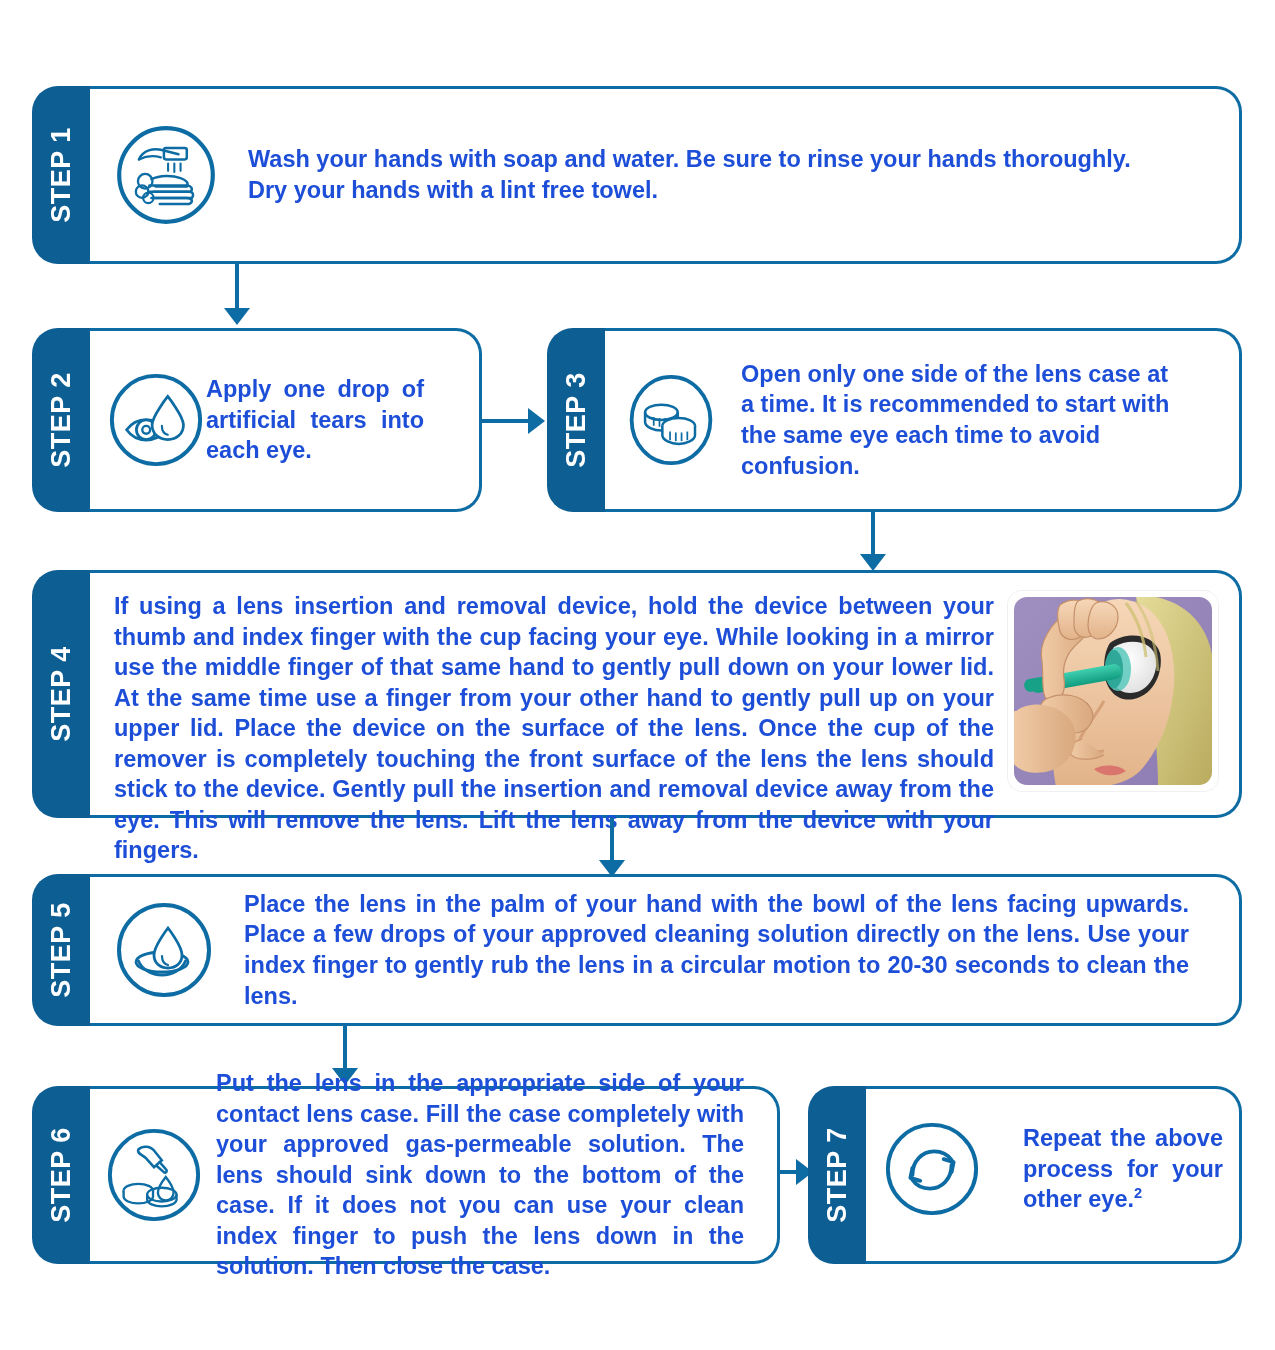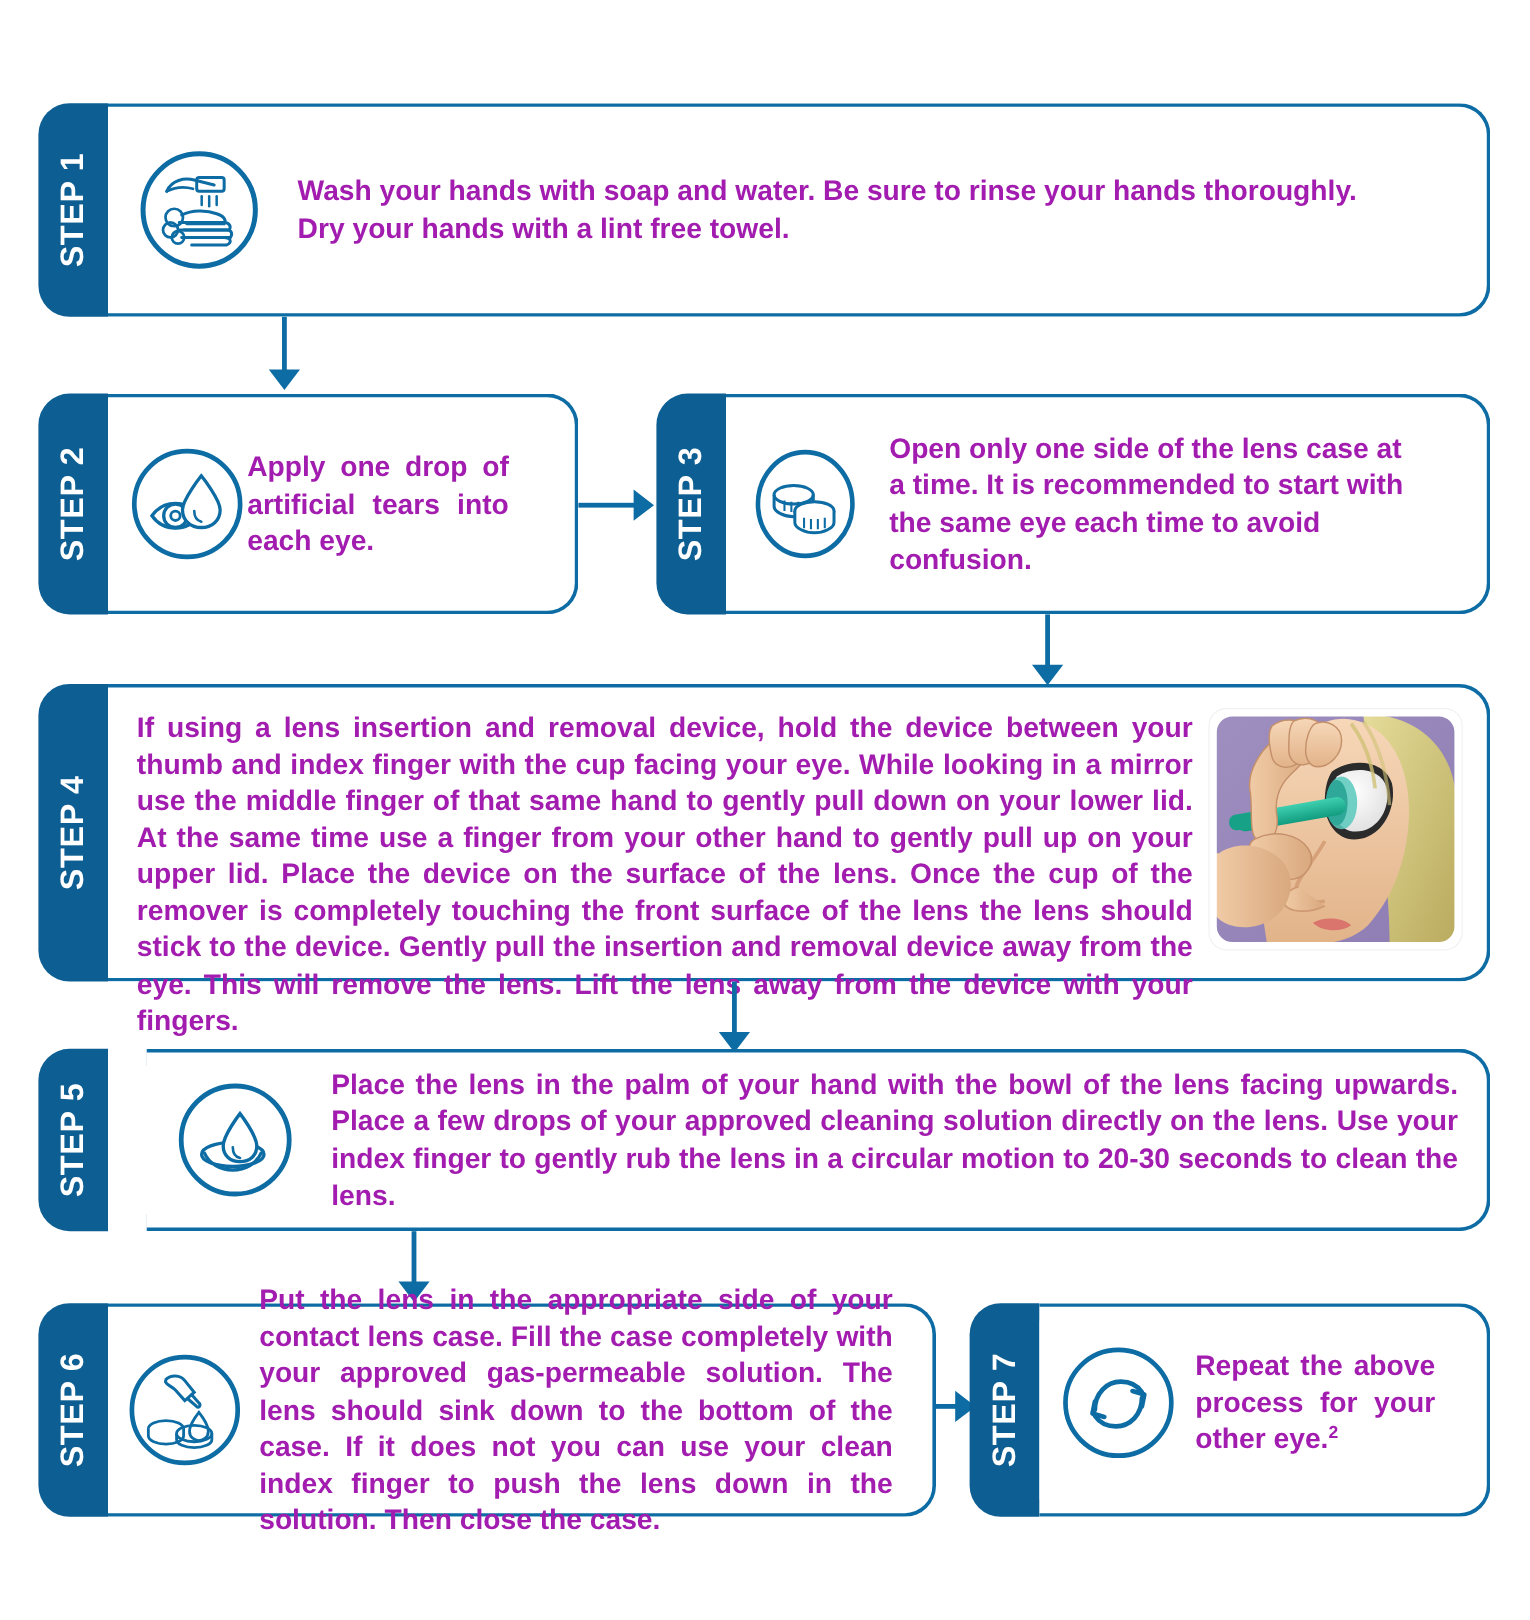--- a/index.html
+++ b/index.html
@@ -40,21 +40,21 @@
     background:#ffffff;
     display:flex;
     align-items:center;
     box-sizing:border-box;
   }
   .icon-wrap{
     flex:0 0 auto;
     display:flex;align-items:center;justify-content:center;
   }
   .txt{
-    color:#a21caf;
+    color:#1d4ed8;
     font-weight:bold;
     line-height:1.30;
     flex:1 1 auto;
   }
   .txt.just{text-align:justify;}
   .txt sup{font-size:.62em;vertical-align:super;font-weight:bold;}
 
   
   .photo{
     flex:0 0 auto;
@@ -250,21 +250,21 @@
 
   <div class="conn" style="left:597px;top:818px;width:30px;height:62px;">
     <div class="v-line" style="left:13px;top:0;height:44px;"></div>
     <div class="arrow-down" style="left:2px;top:42px;"></div>
   </div>
 
   <div class="card" style="left:32px;top:874px;width:1210px;height:152px;">
     <div class="tab">
       <span class="tab-label">STEP 5</span>
     </div>
-    <div class="body" style="padding:0 24px 0 22px;margin-left:32px;">
+    <div class="body" style="padding:0 24px 0 22px;">
       <div class="icon-wrap" style="width:104px;height:104px;">
         <svg viewBox="0 0 100 100" width="100" height="100">
           <circle cx="50" cy="50" r="45" fill="none" stroke="#0d6ca3" stroke-width="4"></circle>
           <ellipse cx="48" cy="62" rx="26" ry="10" fill="none" stroke="#0d6ca3" stroke-width="2.8"></ellipse>
           <path d="M24 60 C28 70 38 75 48 75 C58 75 68 70 72 60" fill="none" stroke="#0d6ca3" stroke-width="2.8"></path>
           <path d="M54 28 C54 28 68 46 68 55 C68 63 62 68 54 68 C46 68 40 63 40 55 C40 46 54 28 54 28 Z" fill="#ffffff" stroke="#0d6ca3" stroke-width="2.8"></path>
           <path d="M48 56 C48 61 50 64 54 65" fill="none" stroke="#0d6ca3" stroke-width="2.2" stroke-linecap="round"></path>
         </svg>
       </div>
       <div class="txt just" style="font-size:23.5px;margin-left:28px;max-width:945px;">Place the lens in the palm of your hand with the bowl of the lens facing upwards. Place a few drops of your approved cleaning solution directly on the lens. Use your index finger to gently rub the lens in a circular motion to 20-30 seconds to clean the lens.</div>
@@ -299,21 +299,21 @@
 
   <div class="conn" style="left:780px;top:1157px;width:40px;height:30px;">
     <div class="h-line" style="left:0;top:13px;width:18px;"></div>
     <div class="arrow-right" style="left:16px;top:2px;"></div>
   </div>
 
   <div class="card" style="left:808px;top:1086px;width:434px;height:178px;">
     <div class="tab">
       <span class="tab-label">STEP 7</span>
     </div>
-    <div class="body" style="padding:0 16px 12px 16px;">
+    <div class="body" style="padding:0 16px 12px 16px;justify-content:space-between;">
       <div class="icon-wrap" style="width:100px;height:100px;">
         <svg viewBox="0 0 100 100" width="98" height="98">
           <circle cx="50" cy="50" r="45" fill="none" stroke="#0d6ca3" stroke-width="4"></circle>
           <path d="M30 56 C30 42 40 32 52 32 C60 32 66 35 70 41" fill="none" stroke="#0d6ca3" stroke-width="4" stroke-linecap="round"></path>
           <path d="M62 40 L72 43 L70 53" fill="none" stroke="#0d6ca3" stroke-width="4" stroke-linecap="round" stroke-linejoin="round"></path>
           <path d="M70 46 C70 60 60 70 48 70 C40 70 34 67 30 61" fill="none" stroke="#0d6ca3" stroke-width="4" stroke-linecap="round"></path>
           <path d="M38 62 L28 59 L30 49" fill="none" stroke="#0d6ca3" stroke-width="4" stroke-linecap="round" stroke-linejoin="round"></path>
         </svg>
       </div>
       <div class="txt just" style="font-size:23.5px;margin-left:14px;max-width:200px;">

